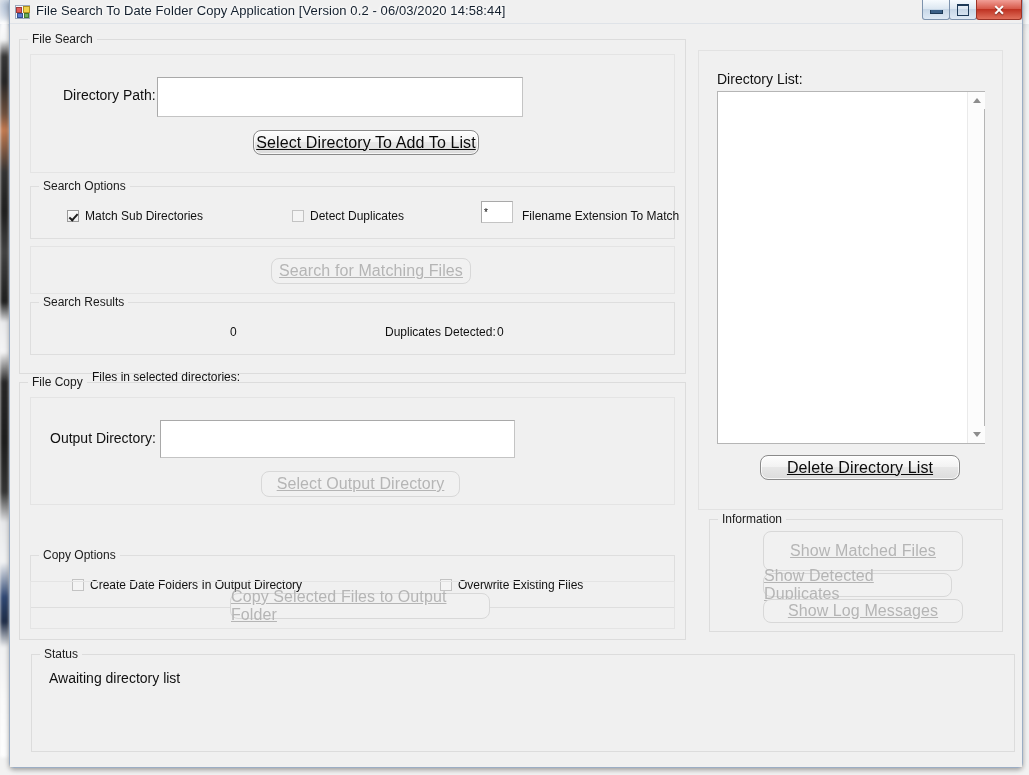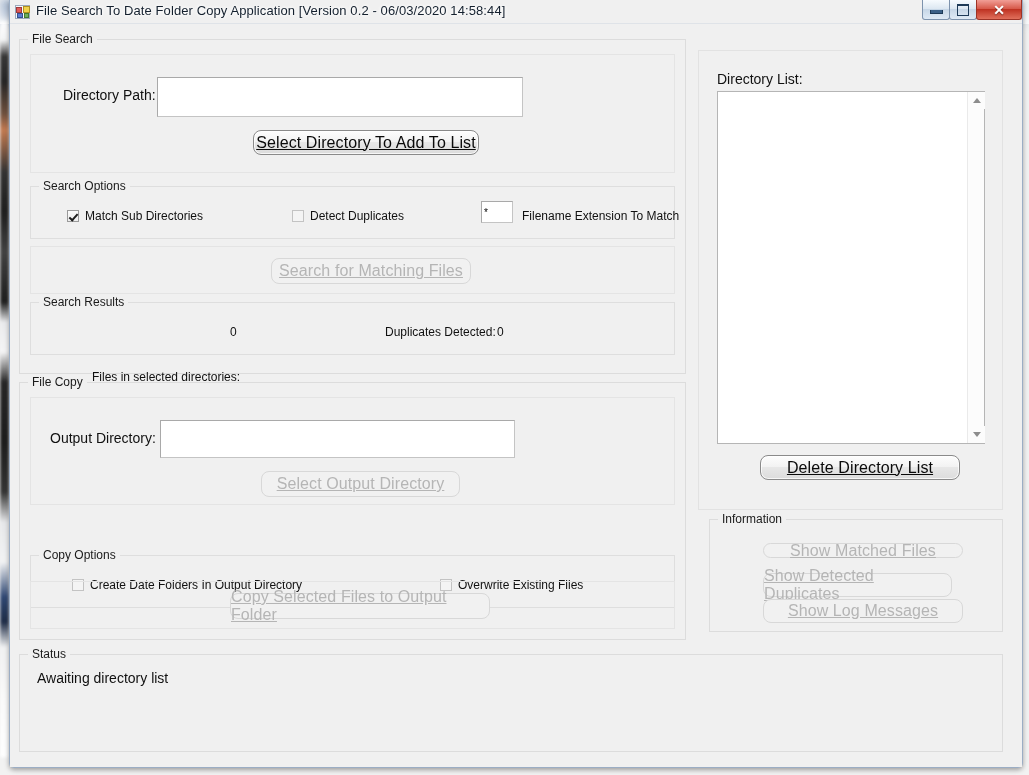--- a/index.html
+++ b/index.html
@@ -391,24 +391,24 @@
           </div>
         </div>
       </div>
 
       <div class="btn" style="left:61px; top:404px; width:200px; height:25px;">Delete Directory List</div>
     </div>
 
     <div class="gb" style="left:699px; top:495px; width:294px; height:113px;">
       <span class="gb-title">Information</span>
 
-      <div class="btn disabled" style="left:53px; top:23px; width:200px; height:15px;">Show Matched Files</div>
+      <div class="btn disabled" style="left:53px; top:11px; width:200px; height:40px;">Show Matched Files</div>
       <div class="btn disabled" style="left:53px; top:53px; width:189px; height:24px;">Show Detected Duplicates</div>
       <div class="btn disabled" style="left:53px; top:79px; width:200px; height:24px;">Show Log Messages</div>
     </div>
 
-    <div class="gb" style="left:9px; top:630px; width:984px; height:98px;">
+    <div class="gb" style="left:21px; top:630px; width:984px; height:98px;">
       <span class="gb-title">Status</span>
       <span class="status-text" style="left:17px; top:15px;">Awaiting directory list</span>
     </div>
 
   </div>
 </div>
 
 </body></html>

